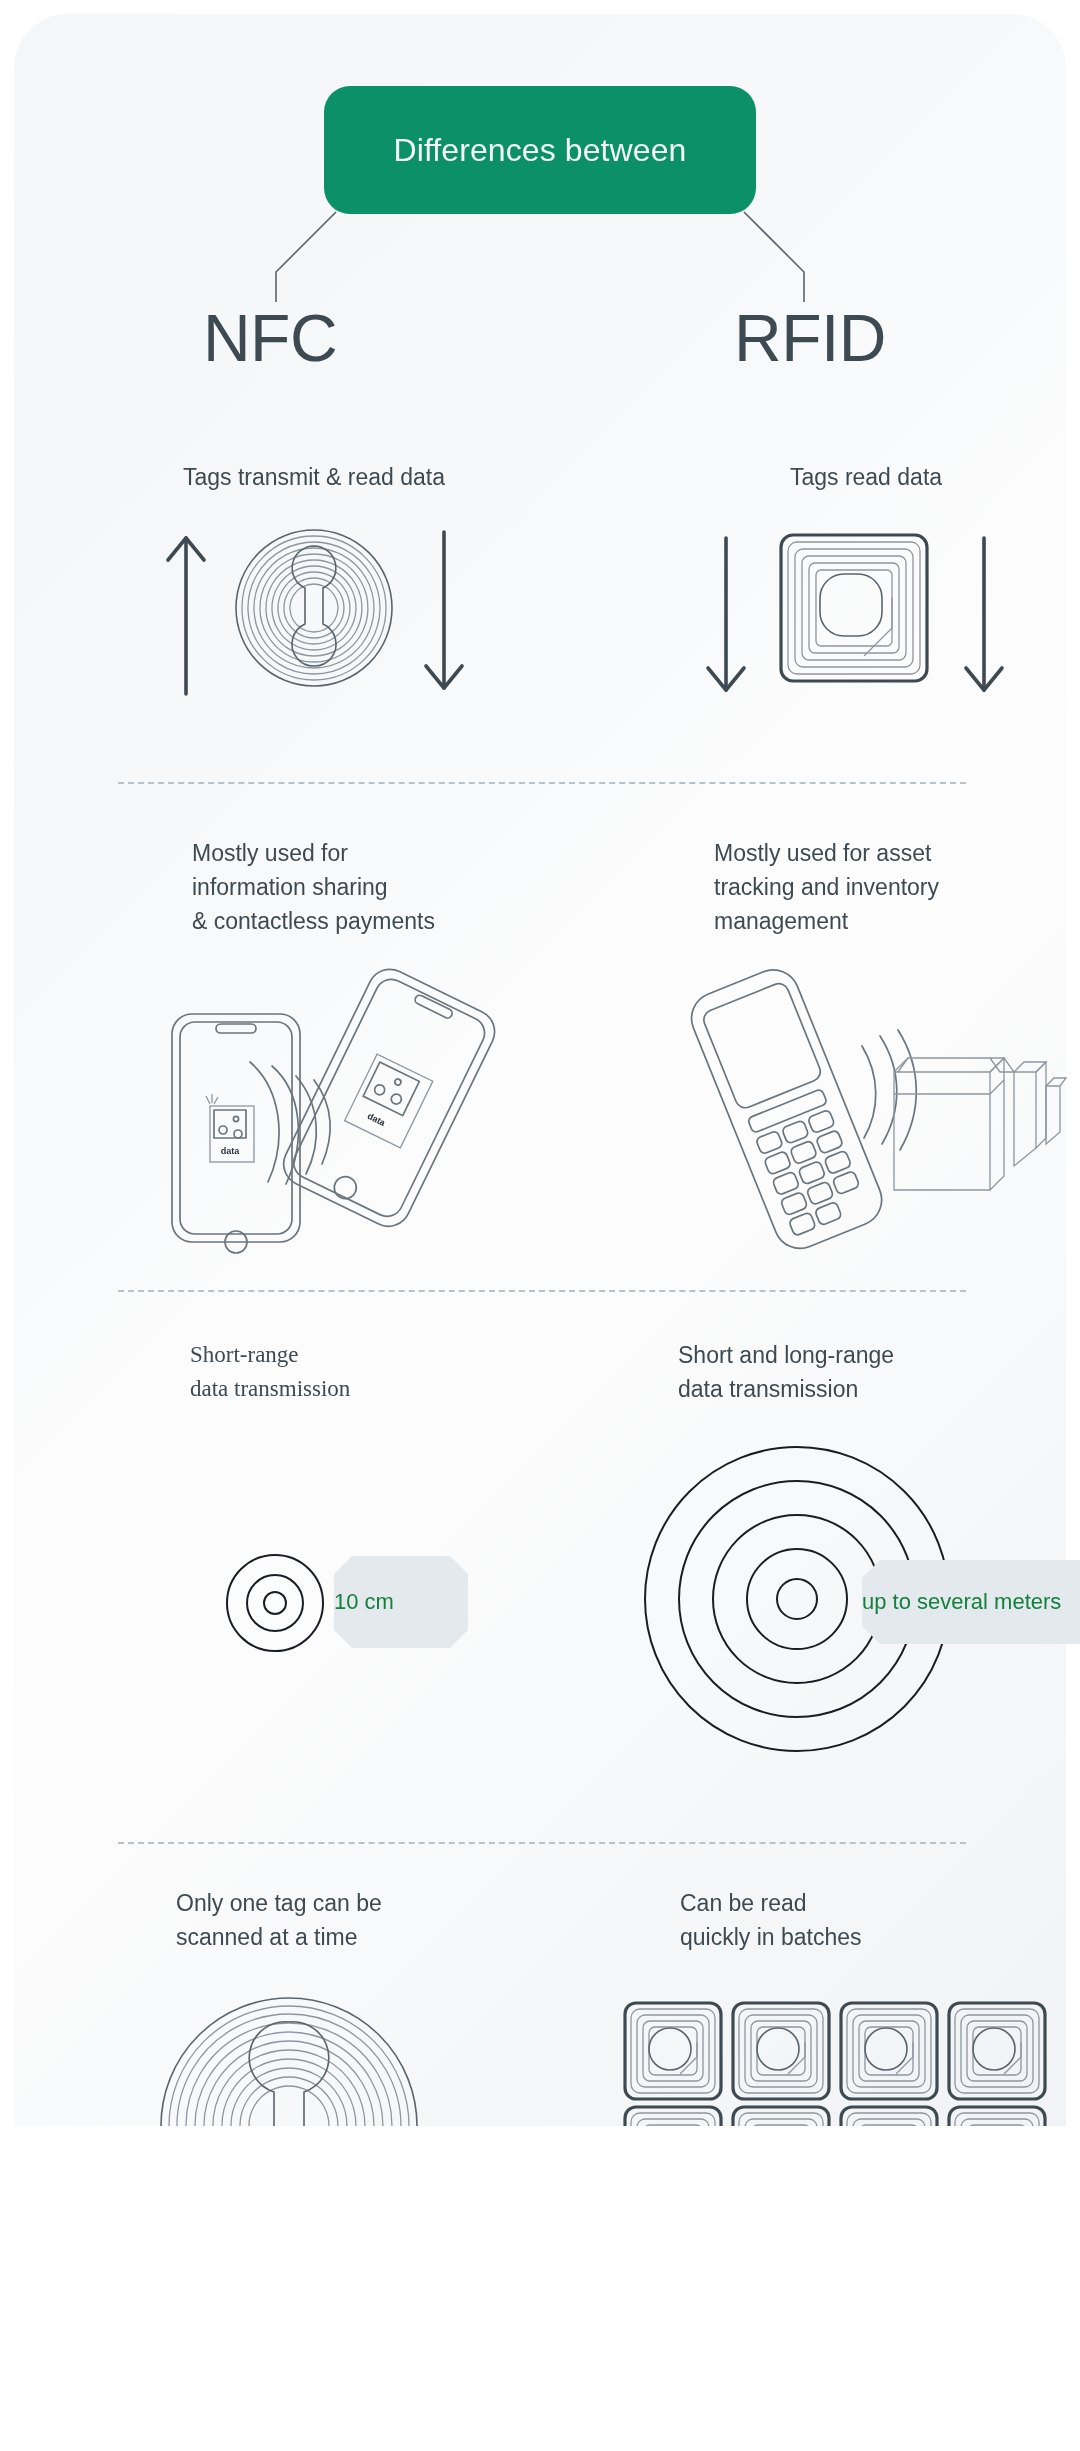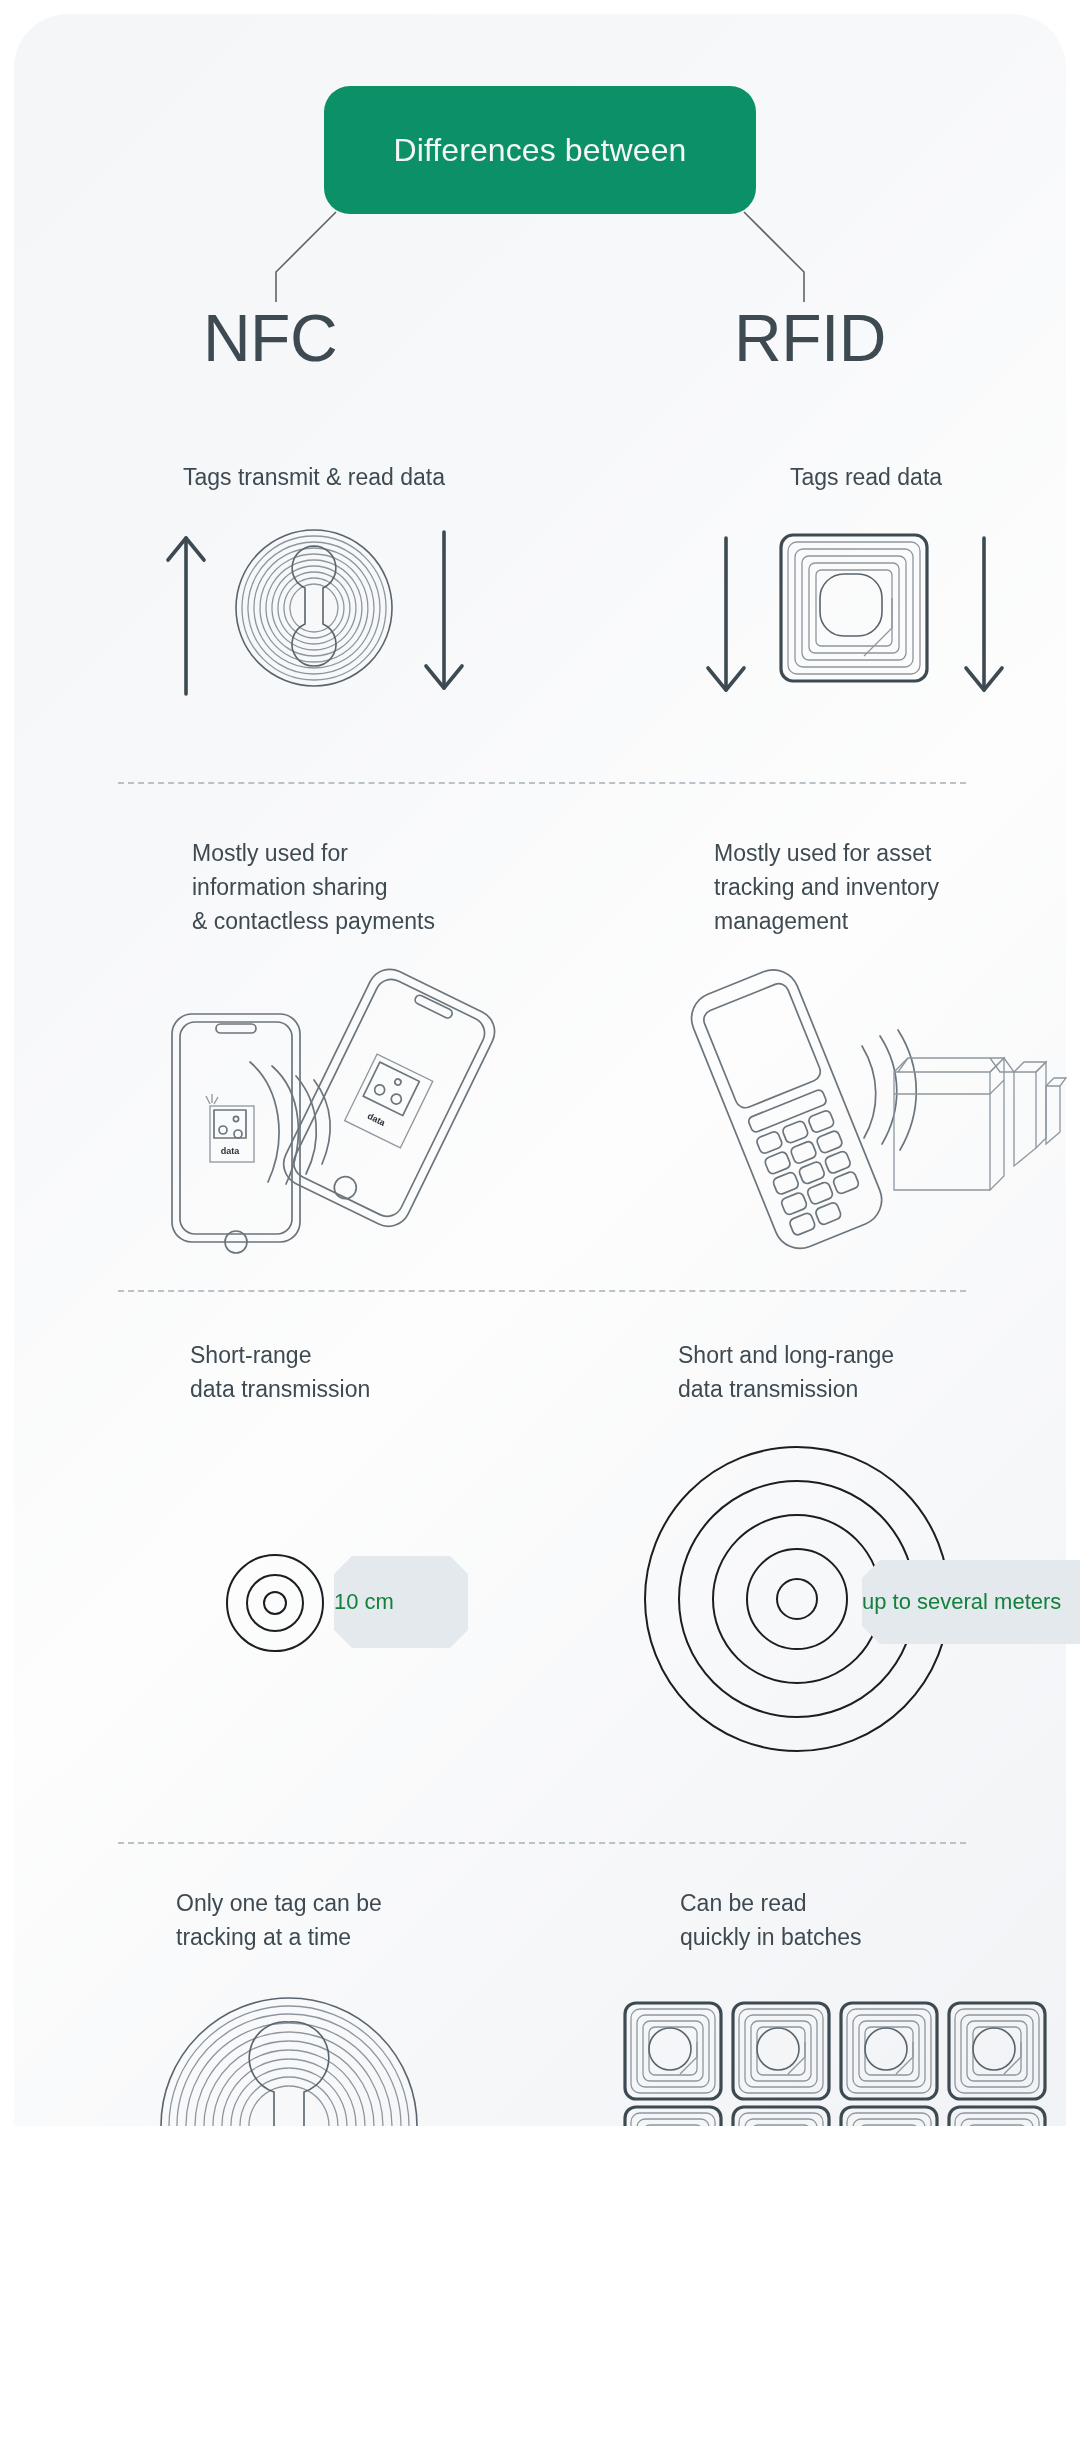--- a/index.html
+++ b/index.html
@@ -269,21 +269,21 @@
           <path d="M362 128 L370 120 L382 120 L376 128"></path>
         </g>
       </svg>
     </div>
   </div>
 
   <div class="divider" style="top:1290px;"></div>
 
   <div class="row" style="top:1338px; height:480px;">
     <div class="cell left">
-      <div class="caption" style="position:absolute; left:146px; top:0; width:380px;">Short-range
+      <div class="caption" style="position:absolute; left:146px; top:0; width:380px;font-family:Liberation Serif, serif;">Short-range
 data transmission</div>
 
       <svg class="art" style="left:156px; top:190px;" width="150" height="150" viewBox="0 0 150 150">
         <circle cx="75" cy="75" r="48" fill="none" stroke="#1a1e22" stroke-width="2"></circle>
         <circle cx="75" cy="75" r="28" fill="none" stroke="#1a1e22" stroke-width="2"></circle>
         <circle cx="75" cy="75" r="11" fill="none" stroke="#1a1e22" stroke-width="2"></circle>
       </svg>
 
       <div class="pill" style="left:290px; top:218px; width:134px; height:92px;">
         <span>10 cm</span>
@@ -306,21 +306,21 @@
         <span>up to several meters</span>
       </div>
     </div>
   </div>
 
   <div class="divider" style="top:1842px;"></div>
 
   <div class="row" style="top:1886px; height:480px;">
     <div class="cell left">
       <div class="caption" style="position:absolute; left:132px; top:0; width:400px;">Only one tag can be
-tracking at a time</div>
+scanned at a time</div>
 
       <svg class="art" style="left:100px; top:108px;" width="290" height="330" viewBox="0 0 290 330">
         <g transform="translate(145,132)">
           <circle class="ln" r="128" fill="#fdfdfd" stroke-width="1.8"></circle>
           <circle class="ln-t" r="120"></circle>
           <g>
             <path class="ln-t" d="M0,-112 A112,112 0 1,1 -0.1,-112"></path>
             <path class="ln-t" d="M0,-103 A103,103 0 1,1 -0.1,-103"></path>
             <path class="ln-t" d="M0,-94 A94,94 0 1,1 -0.1,-94"></path>
             <path class="ln-t" d="M0,-85 A85,85 0 1,1 -0.1,-85"></path>

